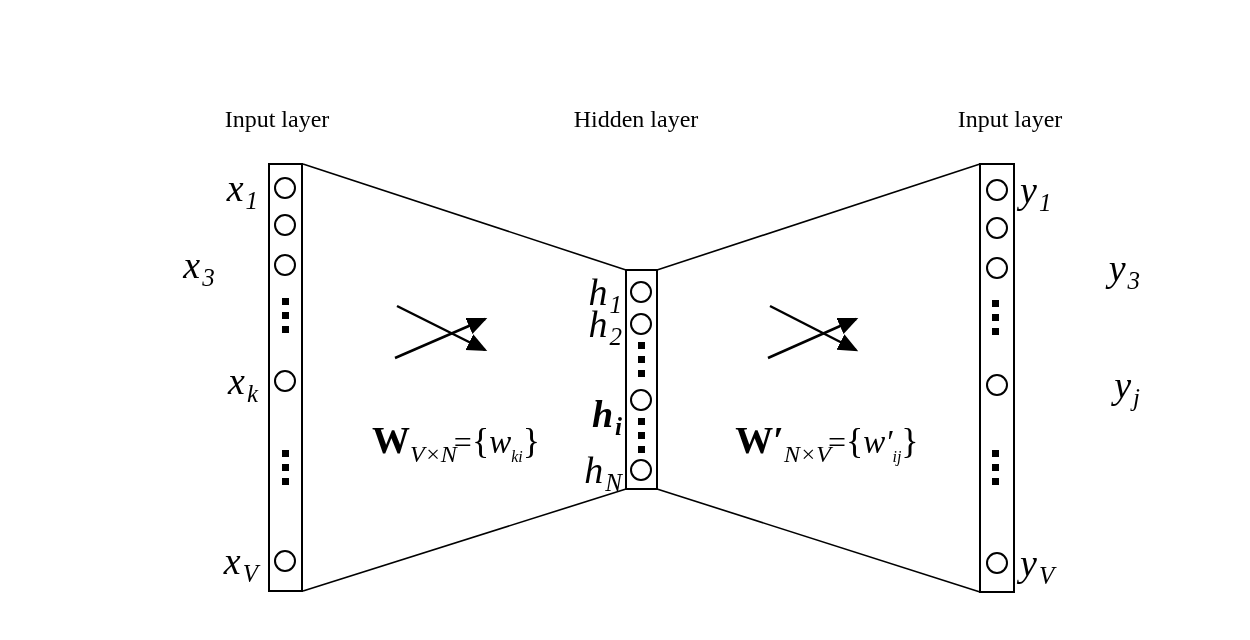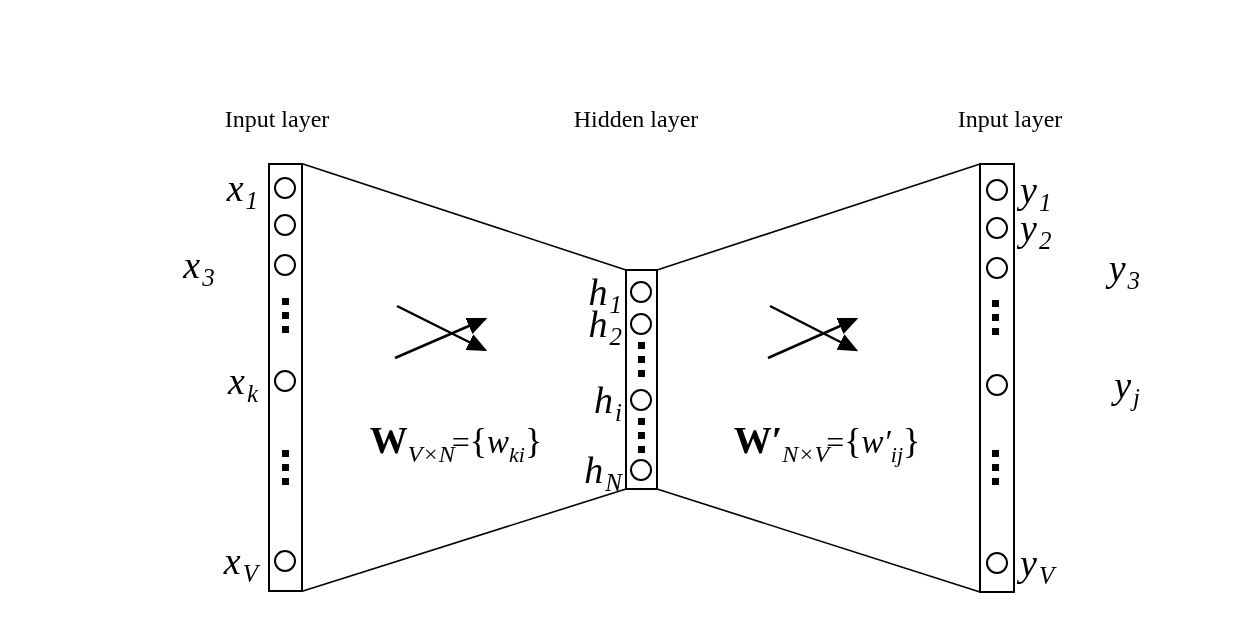--- a/index.html
+++ b/index.html
@@ -52,21 +52,21 @@
   .wlabel {
     position: absolute;
     text-align: center; white-space: nowrap;
     height: 56px; line-height: 56px;
   }
   .wlabel .mat   { font-weight: bold; font-size: 38px; }
   .wlabel .msub  { font-size: 24px; font-style: italic; vertical-align: -9px; }
   .wlabel .eq    { font-size: 32px; margin-left: -3px; }
   .wlabel .brace { font-size: 36px; }
   .wlabel .elem  { font-style: italic; font-size: 33px; }
-  .wlabel .esub  { font-size: 22px; font-style: italic; vertical-align: -9px; }
+  .wlabel .esub  { font-size: 16px; font-style: italic; vertical-align: -9px; }
 </style>
 </head>
 <body>
 
 <div class="canvas">
 
   <svg class="wires" width="1250" height="640">
     <defs>
       <marker id="arrowhead" markerWidth="9" markerHeight="8" refX="7" refY="3.5" orient="auto" markerUnits="strokeWidth">
         <path id="arrowhead-path" d="M0,0 L8,3.5 L0,7 Z"></path>
@@ -137,25 +137,24 @@
     </div>
   <div class="node-circle" style="left:986px; top:552px;"></div>
 
   <div class="nlabel right" style="left:140px; top:167px; width:118px;"><span>x</span><span class="sub">1</span></div>
   <div class="nlabel right" style="left:140px; top:244px; width:118px;text-align:center;"><span>x</span><span class="sub">3</span></div>
   <div class="nlabel right" style="left:140px; top:360px; width:118px;"><span>x</span><span class="sub">k</span></div>
   <div class="nlabel right" style="left:140px; top:540px; width:118px;"><span>x</span><span class="sub">V</span></div>
 
   <div class="nlabel right" style="left:520px; top:271px; width:102px;"><span>h</span><span class="sub">1</span></div>
   <div class="nlabel right" style="left:520px; top:303px; width:102px;"><span>h</span><span class="sub">2</span></div>
-  <div class="nlabel right" style="left:520px; top:379px; width:102px;"><span>h</span><span class="sub">i</span></div>
+  <div class="nlabel right" style="left:520px; top:393px; width:102px;font-weight:bold;"><span>h</span><span class="sub">i</span></div>
   <div class="nlabel right" style="left:520px; top:449px; width:102px;"><span>h</span><span class="sub">N</span></div>
 
   <div class="nlabel" style="left:1020px; top:169px; width:120px;"><span>y</span><span class="sub">1</span></div>
-  <div class="nlabel" style="left:1020px; top:207px; width:120px;"><span>y</span><span class="sub">2</span></div>
   <div class="nlabel" style="left:1020px; top:247px; width:120px;text-align:right;"><span>y</span><span class="sub">3</span></div>
   <div class="nlabel" style="left:1020px; top:364px; width:120px;text-align:right;"><span>y</span><span class="sub">j</span></div>
   <div class="nlabel" style="left:1020px; top:542px; width:120px;"><span>y</span><span class="sub">V</span></div>
 
   <div class="wlabel" style="left:306px; top:412px; width:300px;">
     <span class="mat">W</span><span class="msub">V×N</span><span class="eq">=</span><span class="brace">{</span><span class="elem">w</span><span class="esub">ki</span><span class="brace">}</span>
   </div>
   <div class="wlabel" style="left:677px; top:412px; width:300px;">
     <span class="mat">W′</span><span class="msub">N×V</span><span class="eq">=</span><span class="brace">{</span><span class="elem">w′</span><span class="esub">ij</span><span class="brace">}</span>
   </div>

